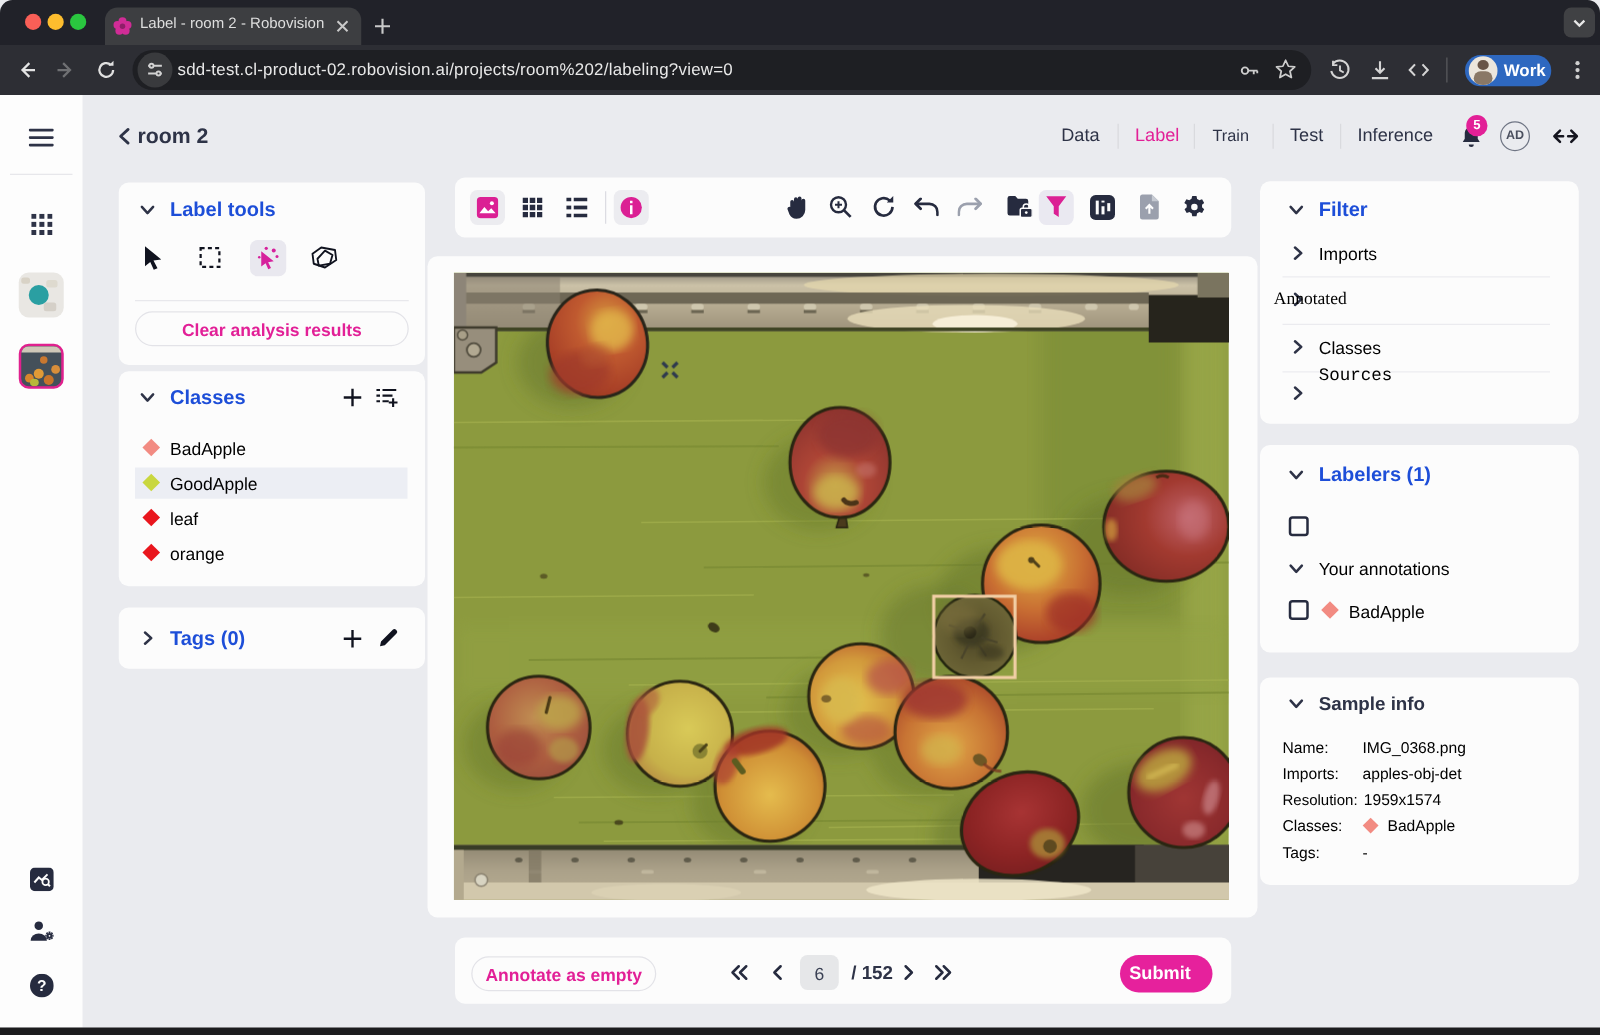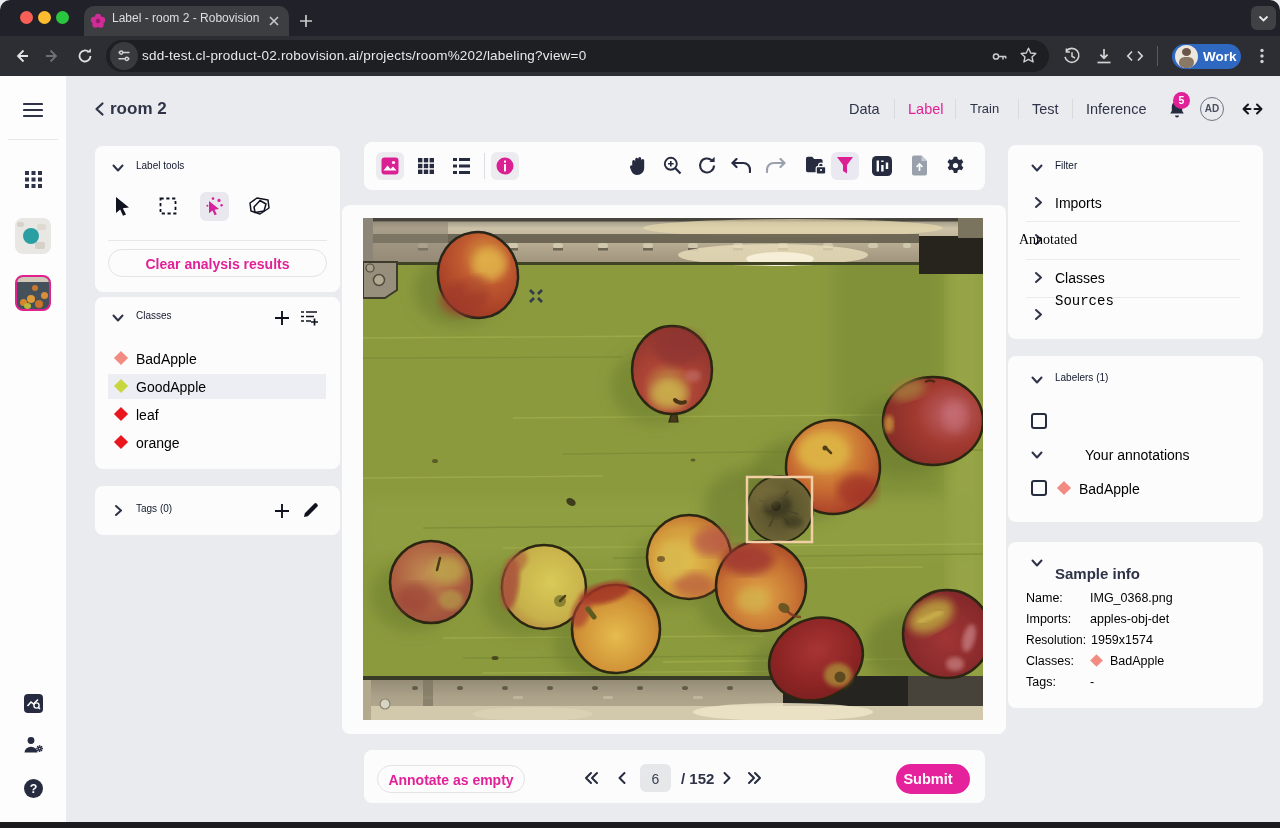--- a/index.html
+++ b/index.html
@@ -12,21 +12,21 @@
   #tab { left:84px; top:6px; width:205px; height:30px; background:#3d3e41; border-radius:10px 10px 0 0; }
   #toolbar { left:0; top:36px; width:1280px; height:40px; background:#2d2e34; }
   #urlpill { left:106px; top:40px; width:943px; height:32px; border-radius:16px; background:#1e1f23; }
   
   #appbg { left:0; top:76px; width:1280px; height:746px; background:#eaebef; }
   #bottomstrip { left:0; top:822px; width:1280px; height:6px; background:#1c1c1e; }
   #sidebar { left:0; top:76px; width:66px; height:746px; background:#fdfdfd; }
   .card { position:absolute; background:#fcfcfc; border-radius:8px; }
   .navy { color:#2e3347; }
   .pink { color:#e22097; }
-  .hdr { font-weight:normal; font-size:10px; color:#0f172a; }
+  .hdr { font-weight:bold; font-size:16px; color:#1d4ed8; }
   .item { font-size:14px; color:#000000; }
 </style>
 </head>
 <body>
 
 <div id="tabstrip" class="abs"></div>
 <div class="abs tl" style="left:20px; background:#f95f57;"></div>
 <div class="abs tl" style="left:38px; background:#fdbd2e;"></div>
 <div class="abs tl" style="left:56px; background:#2ac63f;"></div>
 <div id="tab" class="abs"></div>
@@ -730,30 +730,30 @@
 
 <div class="card" id="card-labelers" style="left:1008px; top:356px; width:255px; height:166px;"></div>
 <svg class="abs" style="left:1030px; top:373px;" width="14" height="14" viewBox="0 0 14 14">
     <path d="M2.5 4.5 L7 9.5 L11.5 4.5" stroke="#2e3347" stroke-width="2" fill="none" stroke-linecap="round" stroke-linejoin="round"></path>
   </svg>
 <div class="abs hdr" style="left:1055px; top:372px;">Labelers (1)</div>
 <div class="abs" style="left:1031px; top:413px; width:16px; height:16px; border:2px solid #262b3f; border-radius:3px;"></div>
 <svg class="abs" style="left:1030px; top:448px;" width="14" height="14" viewBox="0 0 14 14">
     <path d="M2.5 4.5 L7 9.5 L11.5 4.5" stroke="#2e3347" stroke-width="2" fill="none" stroke-linecap="round" stroke-linejoin="round"></path>
   </svg>
-<div class="abs item" style="left:1055px; top:447px;margin-left:30px;">Your annotations</div>
+<div class="abs item" style="left:1055px; top:447px;">Your annotations</div>
 <div class="abs" style="left:1031px; top:480px; width:16px; height:16px; border:2px solid #262b3f; border-radius:3px;"></div>
 <div class="abs" style="left:1059px; top:483px; width:10px; height:10px; background:#f28b82; transform:rotate(45deg);"></div>
 <div class="abs item" style="left:1079px; top:481px;">BadApple</div>
 
 <div class="card" id="card-sample" style="left:1008px; top:542px; width:255px; height:166px;"></div>
 <svg class="abs" style="left:1030px; top:556px;" width="14" height="14" viewBox="0 0 14 14">
     <path d="M2.5 4.5 L7 9.5 L11.5 4.5" stroke="#2e3347" stroke-width="2" fill="none" stroke-linecap="round" stroke-linejoin="round"></path>
   </svg>
-<div class="abs" style="left:1055px; top:555px; font-weight:bold; font-size:15px; color:#2e3347;margin-top:10px;">Sample info</div>
+<div class="abs" style="left:1055px; top:555px; font-weight:bold; font-size:15px; color:#2e3347;">Sample info</div>
 <div class="abs item" style="left:1026px; top:591px; font-size:12.5px;">Name:</div>
 <div class="abs item" style="left:1090px; top:591px; font-size:12.5px;">IMG_0368.png</div>
 <div class="abs item" style="left:1026px; top:612px; font-size:12.5px;">Imports:</div>
 <div class="abs item" style="left:1090px; top:612px; font-size:12.5px;">apples-obj-det</div>
 <div class="abs item" style="left:1026px; top:633px; font-size:12px;">Resolution:</div>
 <div class="abs item" style="left:1091px; top:633px; font-size:12.5px;">1959x1574</div>
 <div class="abs item" style="left:1026px; top:654px; font-size:12.5px;">Classes:</div>
 <div class="abs" style="left:1092px; top:656px; width:9px; height:9px; background:#f28b82; transform:rotate(45deg);"></div>
 <div class="abs item" style="left:1110px; top:654px; font-size:12.5px;">BadApple</div>
 <div class="abs item" style="left:1026px; top:675px; font-size:12.5px;">Tags:</div>

